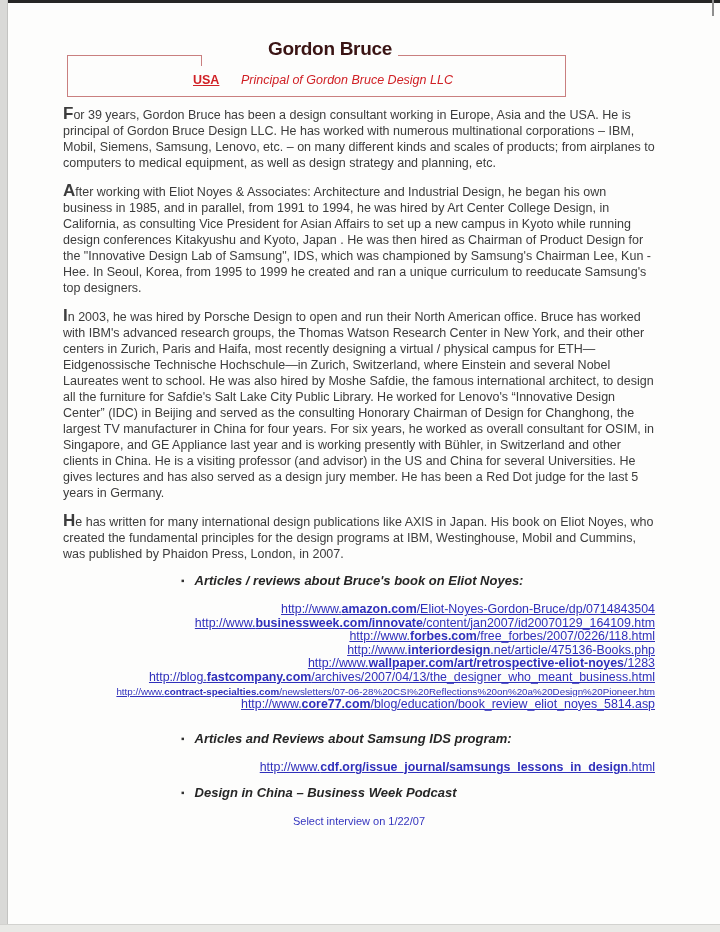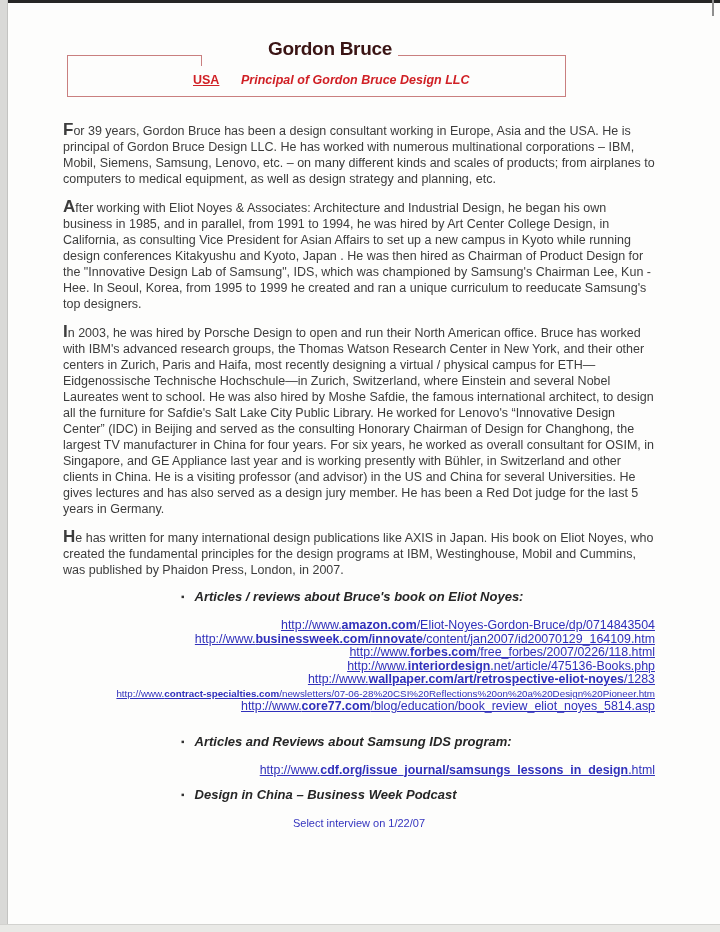--- a/index.html
+++ b/index.html
@@ -31,25 +31,25 @@
   .bx-top-right { left:335px; top:15px; width:168px; height:1px; }
   .bx-left      { left:4px;   top:15px; width:1px;  height:42px; }
   .bx-right     { left:502px; top:15px; width:1px;  height:42px; }
   .bx-bottom    { left:4px;   top:56px; width:499px; height:1px; }
   .country {
     position:absolute; left:130px; top:33px;
     font-size:12.5px; font-weight:bold; color:#d02025;text-decoration:underline;
   }
   .role {
     position:absolute; left:178px; top:33px;
-    font-size:12.5px; font-weight:bold; font-style:italic; color:#d02025;
+    font-size:12.5px; font-weight:normal; font-style:italic; color:#d02025;
   }
 
   
-  .paragraphs { margin-top:16px; }
+  .paragraphs { margin-top:0; }
   .body-para {
     font-size:12.5px; line-height:16px; color:#3c3c3c;
     margin-bottom:11px; text-align:left;
   }
   .dropcap { font-size:17px; font-weight:bold; line-height:1; }
 
   
   .sections { margin-top:4px; }
   .section { margin-bottom:6px; }
   .section-heading {
@@ -105,20 +105,21 @@
 
     <div class="sections">
         <div class="section">
           <div class="section-heading"><span class="bullet">▪</span><span>Articles / reviews about Bruce's book on Eliot Noyes:</span></div>
           <div class="links">
             <a class="link"><span>http://www.</span><b>amazon.com</b><span>/Eliot-Noyes-Gordon-Bruce/dp/0714843504</span></a>
             <a class="link"><span>http://www.</span><b>businessweek.com/innovate</b><span>/content/jan2007/id20070129_164109.htm</span></a>
             <a class="link"><span>http://www.</span><b>forbes.com</b><span>/free_forbes/2007/0226/118.html</span></a>
             <a class="link"><span>http://www.</span><b>interiordesign</b><span>.net/article/475136-Books.php</span></a>
             <a class="link"><span>http://www.</span><b>wallpaper.com/art/retrospective-eliot-noyes</b><span>/1283</span></a>
+            <a class="link"><span>http://blog.</span><b>fastcompany.com</b><span>/archives/2007/04/13/the_designer_who_meant_business.html</span></a>
             <a class="link small"><span>http://www.</span><b>contract-specialties.com</b><span>/newsletters/07-06-28%20CSI%20Reflections%20on%20a%20Design%20Pioneer.htm</span></a>
             <a class="link"><span>http://www.</span><b>core77.com</b><span>/blog/education/book_review_eliot_noyes_5814.asp</span></a>
           </div>
         </div>
         <div class="section">
           <div class="section-heading"><span class="bullet">▪</span><span>Articles and Reviews about Samsung IDS program:</span></div>
           <div class="links">
             <a class="link"><span>http://www.</span><b>cdf.org/issue_journal/samsungs_lessons_in_design</b><span>.html</span></a>
           </div>
         </div>

